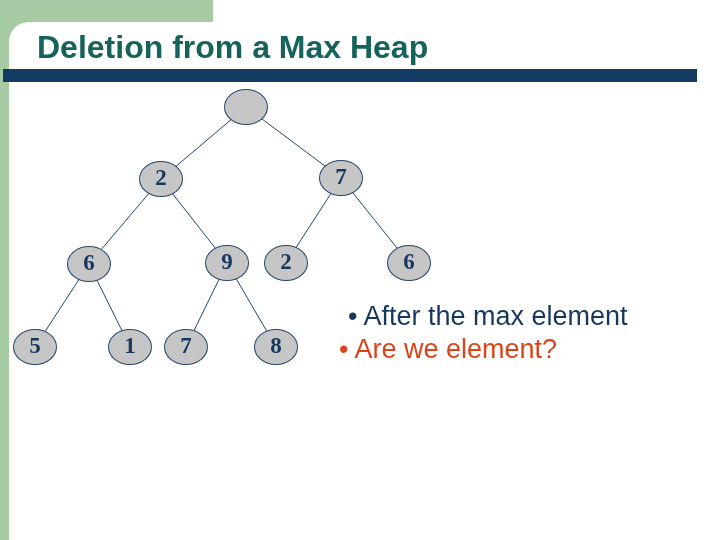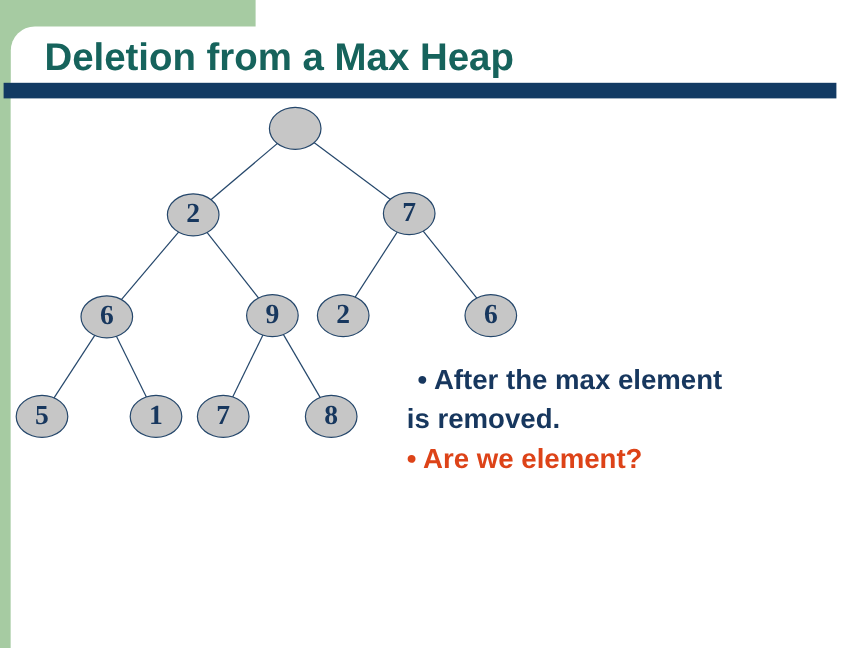--- a/index.html
+++ b/index.html
@@ -50,21 +50,21 @@
     border: 1.5px solid var(--node-border, #25476b);
     display: flex; align-items: center; justify-content: center;
     font-family: "Liberation Serif", serif;
     font-weight: bold;
     font-size: 23px;
     color: var(--node-text, #17375e);
     padding-bottom: 2px;
   }
   .note-block {
     position: absolute; left: 339px; top: 300px;
-    font-size: 23px; font-weight: bold;
+    font-size: 27px; font-weight: normal;
     line-height: 33px;
     color: var(--note-navy, #17375e);
     white-space: nowrap;
   }
   .note-line.indent { padding-left: 9px; }
   .note-line.red { color: var(--note-red, #dd4318); }
 </style>
 </head>
 <body>
 
@@ -99,17 +99,16 @@
   <div class="heap-node" style="left:205px; top:245px;">9</div>
   <div class="heap-node" style="left:264px; top:245px;">2</div>
   <div class="heap-node" style="left:387px; top:245px;">6</div>
   <div class="heap-node" style="left:13px;  top:329px;">5</div>
   <div class="heap-node" style="left:108px; top:329px;">1</div>
   <div class="heap-node" style="left:164px; top:329px;">7</div>
   <div class="heap-node" style="left:254px; top:329px;">8</div>
 
   <div class="note-block">
     <div class="note-line indent">• After the max element</div>
-    <div class="note-line">is removed.</div>
     <div class="note-line red">• Are we element?</div>
   </div>
 
 </div>
 
 </body></html>

